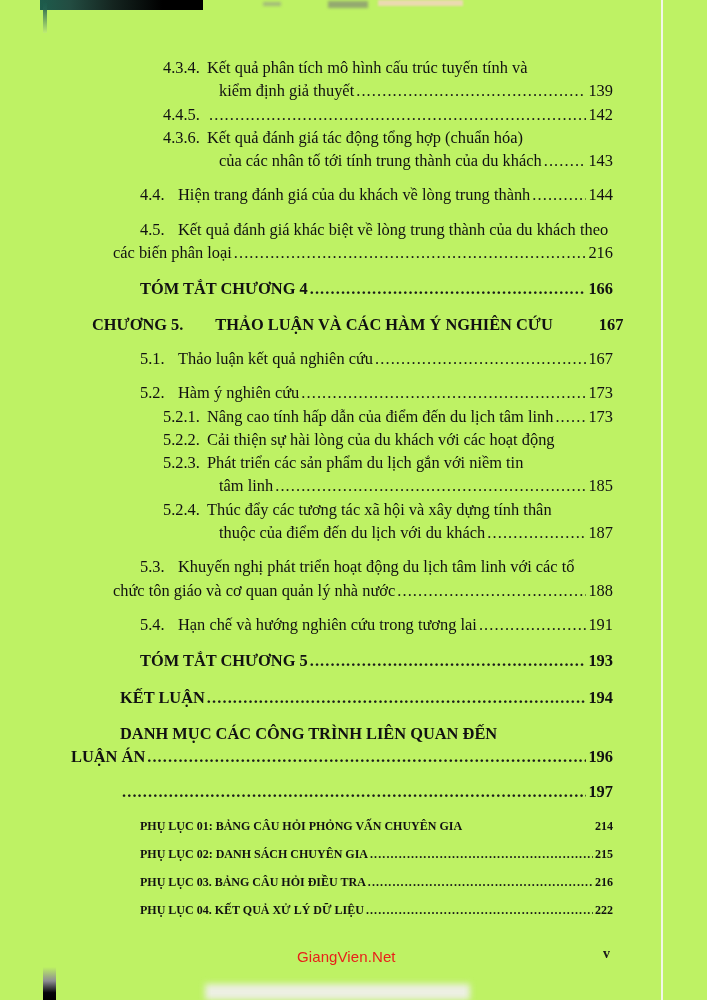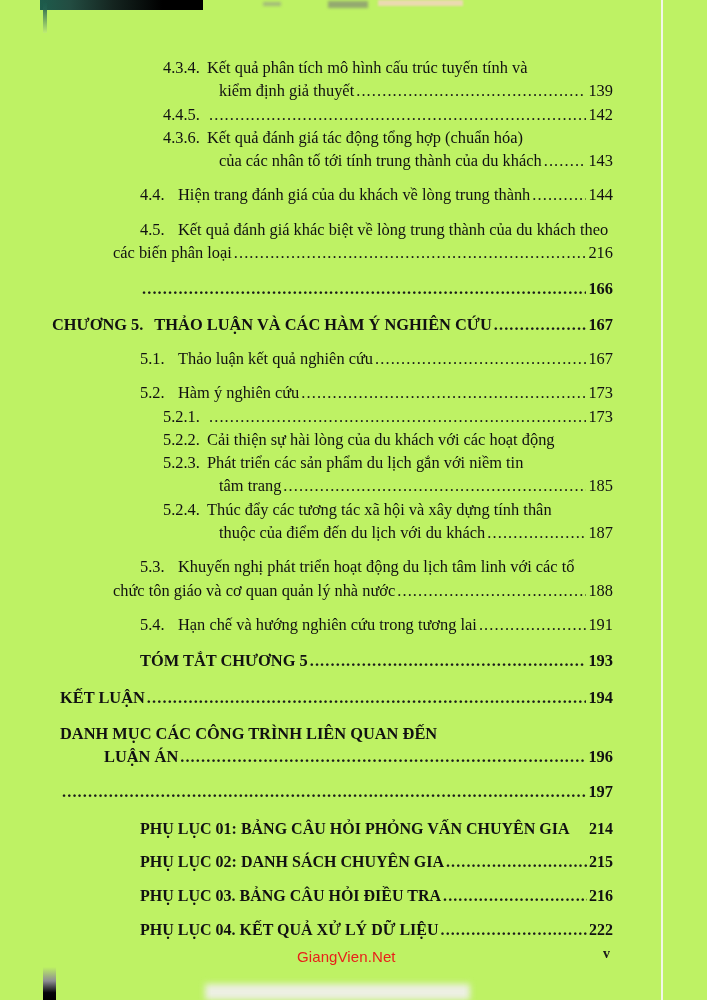--- a/index.html
+++ b/index.html
@@ -135,26 +135,26 @@
   
   .lvl3 { padding-left: 163px; }
   .lvl3 .num { width: 44px; }
   .lvl3-cont { padding-left: 219px; }
 
   .lvl2 { padding-left: 140px; }
   .lvl2 .num { width: 38px; }
   .lvl2-cont { padding-left: 113px; }
 
   .chapter-sum { padding-left: 140px; font-weight: bold; }
-  .chapter { padding-left: 52px; font-weight: bold; }
+  .chapter { padding-left: 92px; font-weight: bold; gap: 21px; }
   .chapter .num { padding-right: 11px; }
 
-  .front { padding-left: 60px; font-weight: bold; }
-  .front-cont { padding-left: 104px; font-weight: bold; }
-  .appendix { padding-left: 140px; font-weight: bold; font-size: 16px; }
+  .front { padding-left: 120px; font-weight: bold; }
+  .front-cont { padding-left: 71px; font-weight: bold; }
+  .appendix { padding-left: 140px; font-weight: bold; font-size: 12px; }
 
   
   .watermark {
     position: absolute;
     left: 297px;
     top: 948px;
     font-family: "Liberation Sans", "DejaVu Sans", sans-serif;
     font-size: 15px;
     color: #e8201a;
     letter-spacing: 0.1px;
@@ -221,20 +221,21 @@
         <span class="label">Kết quả đánh giá khác biệt về lòng trung thành của du khách theo</span>
         <span style="flex: 1 1 auto;"></span>
       </div>
       <div class="row lvl2-cont">
         <span class="label">các biến phân loại</span>
         <span class="leader"></span>
         <span class="pg">216</span>
       </div>
       <div style="height: 13px;"></div>
       <div class="row chapter-sum">
+        <span class="label">TÓM TẮT CHƯƠNG 4</span>
         <span class="leader"></span>
         <span class="pg">166</span>
       </div>
       <div style="height: 12px;"></div>
       <div class="row chapter">
         <span class="num">CHƯƠNG 5.</span>
         <span class="label">THẢO LUẬN VÀ CÁC HÀM Ý NGHIÊN CỨU</span>
         <span class="leader"></span>
         <span class="pg">167</span>
       </div>
@@ -247,35 +248,36 @@
       </div>
       <div style="height: 11px;"></div>
       <div class="row lvl2">
         <span class="num">5.2.</span>
         <span class="label">Hàm ý nghiên cứu</span>
         <span class="leader"></span>
         <span class="pg">173</span>
       </div>
       <div class="row lvl3">
         <span class="num">5.2.1.</span>
+        <span class="label">Nâng cao tính hấp dẫn của điểm đến du lịch tâm linh</span>
         <span class="leader"></span>
         <span class="pg">173</span>
       </div>
       <div class="row lvl3">
         <span class="num">5.2.2.</span>
         <span class="label">Cải thiện sự hài lòng của du khách với các hoạt động</span>
         <span style="flex: 1 1 auto;"></span>
       </div>
       <div class="row lvl3">
         <span class="num">5.2.3.</span>
         <span class="label">Phát triển các sản phẩm du lịch gắn với niềm tin</span>
         <span style="flex: 1 1 auto;"></span>
       </div>
       <div class="row lvl3-cont">
-        <span class="label">tâm trang</span>
+        <span class="label">tâm linh</span>
         <span class="leader"></span>
         <span class="pg">185</span>
       </div>
       <div class="row lvl3">
         <span class="num">5.2.4.</span>
         <span class="label">Thúc đẩy các tương tác xã hội và xây dựng tính thân</span>
         <span style="flex: 1 1 auto;"></span>
       </div>
       <div class="row lvl3-cont">
         <span class="label">thuộc của điểm đến du lịch với du khách</span>

